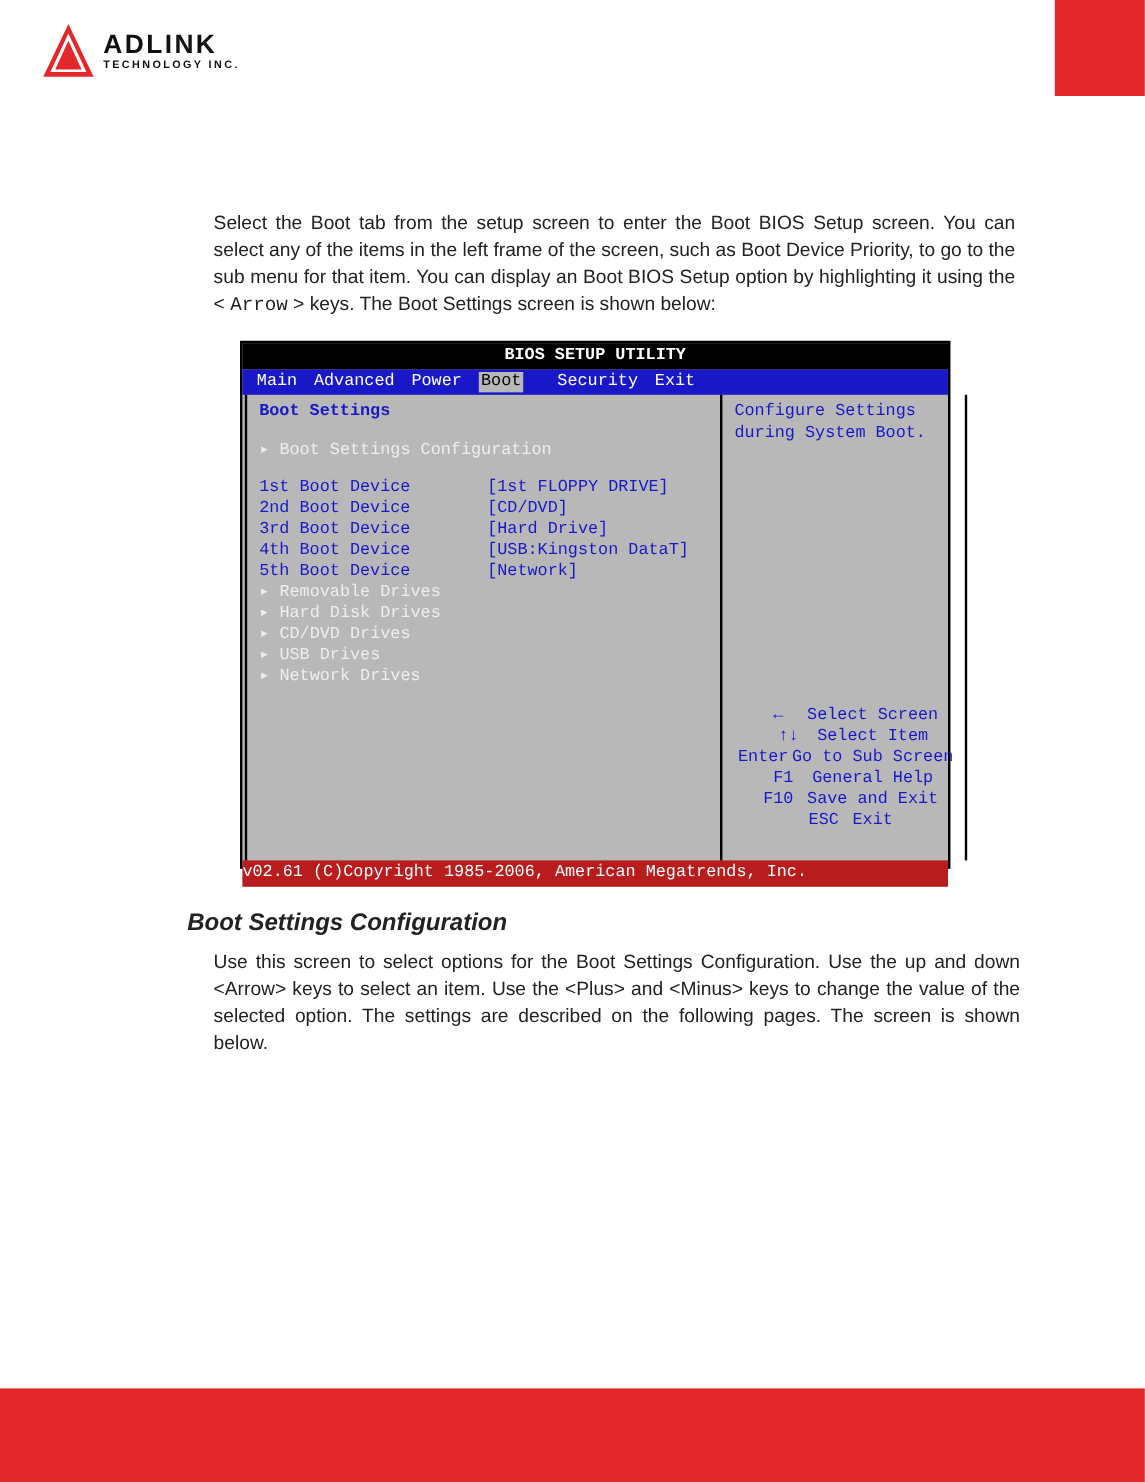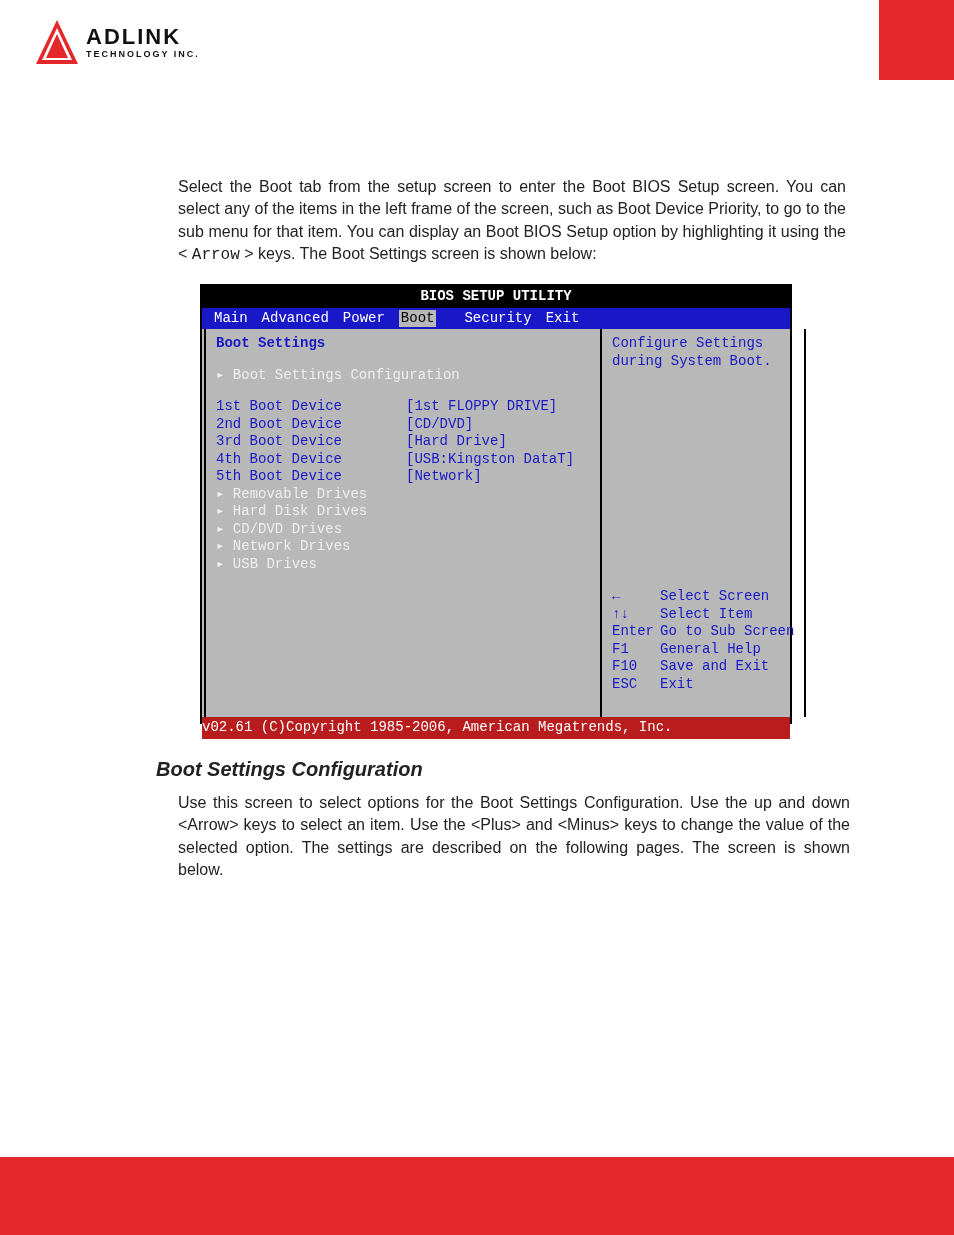--- a/index.html
+++ b/index.html
@@ -103,21 +103,21 @@
     color: #1818c8;
     font-weight: bold;
     margin-bottom: 14px;
   }
   .submenu-line { color: #eee; white-space: pre; }
   .item-row { display: flex; white-space: pre; }
   .item-label { flex: 0 0 190px; color: #1818c8; }
   .item-val { color: #1818c8; }
   .tri::before { content: "▸ "; color: inherit; }
   .help-block { color: #1818c8; }
-  .help-line { white-space: pre; }
+  .help-line { white-space: pre; text-align: center; }
   .help-key { display: inline-block; width: 48px; }
   .bios-footer {
     background: #b91c1c;
     color: #fff;
     padding: 2px 0;
   }
 
   .subsection-heading {
     position: absolute;
     top: 758px;
@@ -202,22 +202,22 @@
         <span class="item-val">[USB:Kingston DataT]</span>
       </div>
       <div class="item-row">
         <span class="item-label">5th Boot Device</span>
         <span class="item-val">[Network]</span>
       </div>
 
       <div class="submenu-line tri">Removable Drives</div>
       <div class="submenu-line tri">Hard Disk Drives</div>
       <div class="submenu-line tri">CD/DVD Drives</div>
+      <div class="submenu-line tri">USB Drives</div>
       <div class="submenu-line tri">Network Drives</div>
-      <div class="submenu-line tri">USB Drives</div>
     </div>
 
     <div class="bios-right">
       <div>
         <div>Configure Settings</div>
         <div>during System Boot.</div>
       </div>
       <div class="help-block">
         <div class="help-line"><span class="help-key">←</span><span>Select Screen</span></div>
         <div class="help-line"><span class="help-key">↑↓</span><span>Select Item</span></div>

